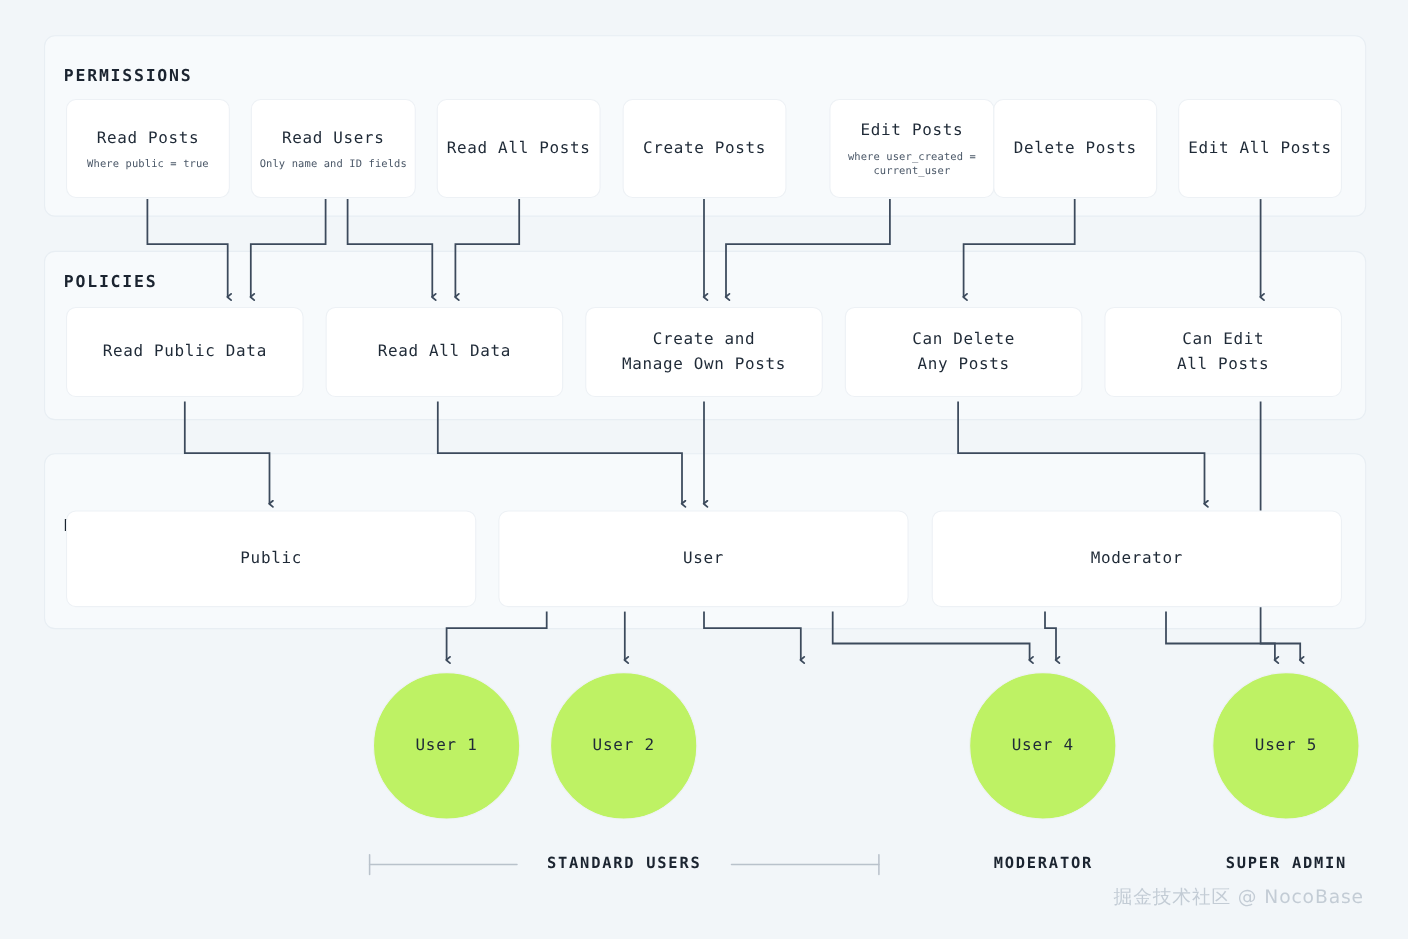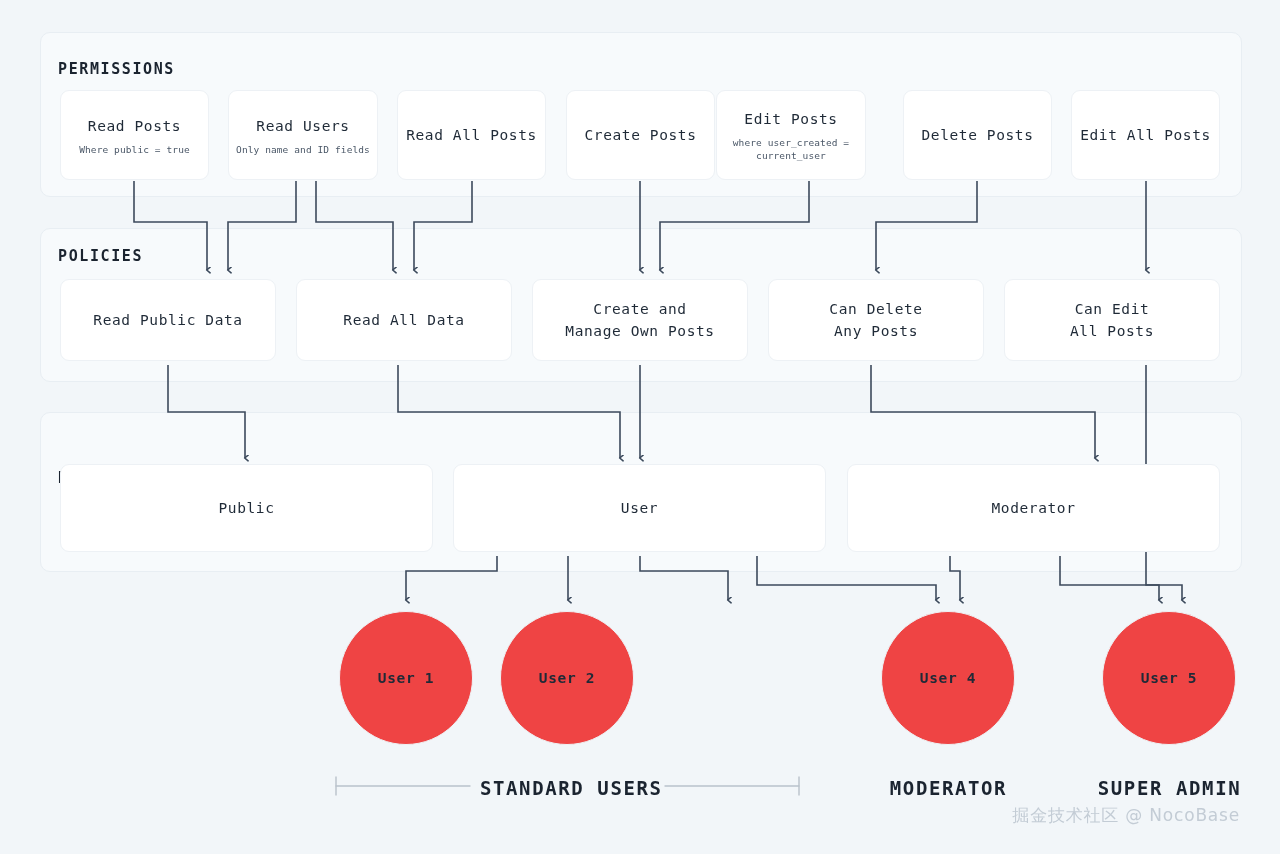--- a/index.html
+++ b/index.html
@@ -68,39 +68,38 @@
 
   .perm{height:90px;top:90px;}
   .pol{height:82px;top:279px;}
   .role{height:88px;top:464px;}
 
   
   .user-circle{
     position:absolute;
     width:134px;height:134px;
     border-radius:50%;
-    background:#ef4444;
+    background:#bef264;
     border:1px solid #eef2f5;
     display:flex;align-items:center;justify-content:center;
     top:611px;
     box-sizing:border-box;
-    font-weight:bold;
   }
   .user-circle span{
     font-family:"DejaVu Sans Mono", monospace;
     font-size:14.5px;
     color:#1f2a37;
     letter-spacing:.7px;
   }
 
   
   .grp-label{
     position:absolute;
     font-family:"DejaVu Sans Mono", monospace;
-    font-size:19px;
+    font-size:14px;
     font-weight:700;
     letter-spacing:1.6px;
     color:#1b2430;
     top:777px;
     text-align:center;
     white-space:nowrap;
   }
 
   
   #wires{position:absolute;left:0;top:0;width:1280px;height:854px;pointer-events:none;}
@@ -184,21 +183,21 @@
   <div class="card perm" style="left:228px;width:150px;">
     <div class="t">Read Users</div>
     <div class="s">Only name and ID fields</div>
   </div>
   <div class="card perm" style="left:397px;width:149px;">
     <div class="t">Read All Posts</div>
   </div>
   <div class="card perm" style="left:566px;width:149px;">
     <div class="t">Create Posts</div>
   </div>
-  <div class="card perm" style="left:716px;width:150px;">
+  <div class="card perm" style="left:754px;width:150px;">
     <div class="t">Edit Posts</div>
     <div class="s">where user_created =
 current_user</div>
   </div>
   <div class="card perm" style="left:903px;width:149px;">
     <div class="t">Delete Posts</div>
   </div>
   <div class="card perm" style="left:1071px;width:149px;">
     <div class="t">Edit All Posts</div>
   </div>

